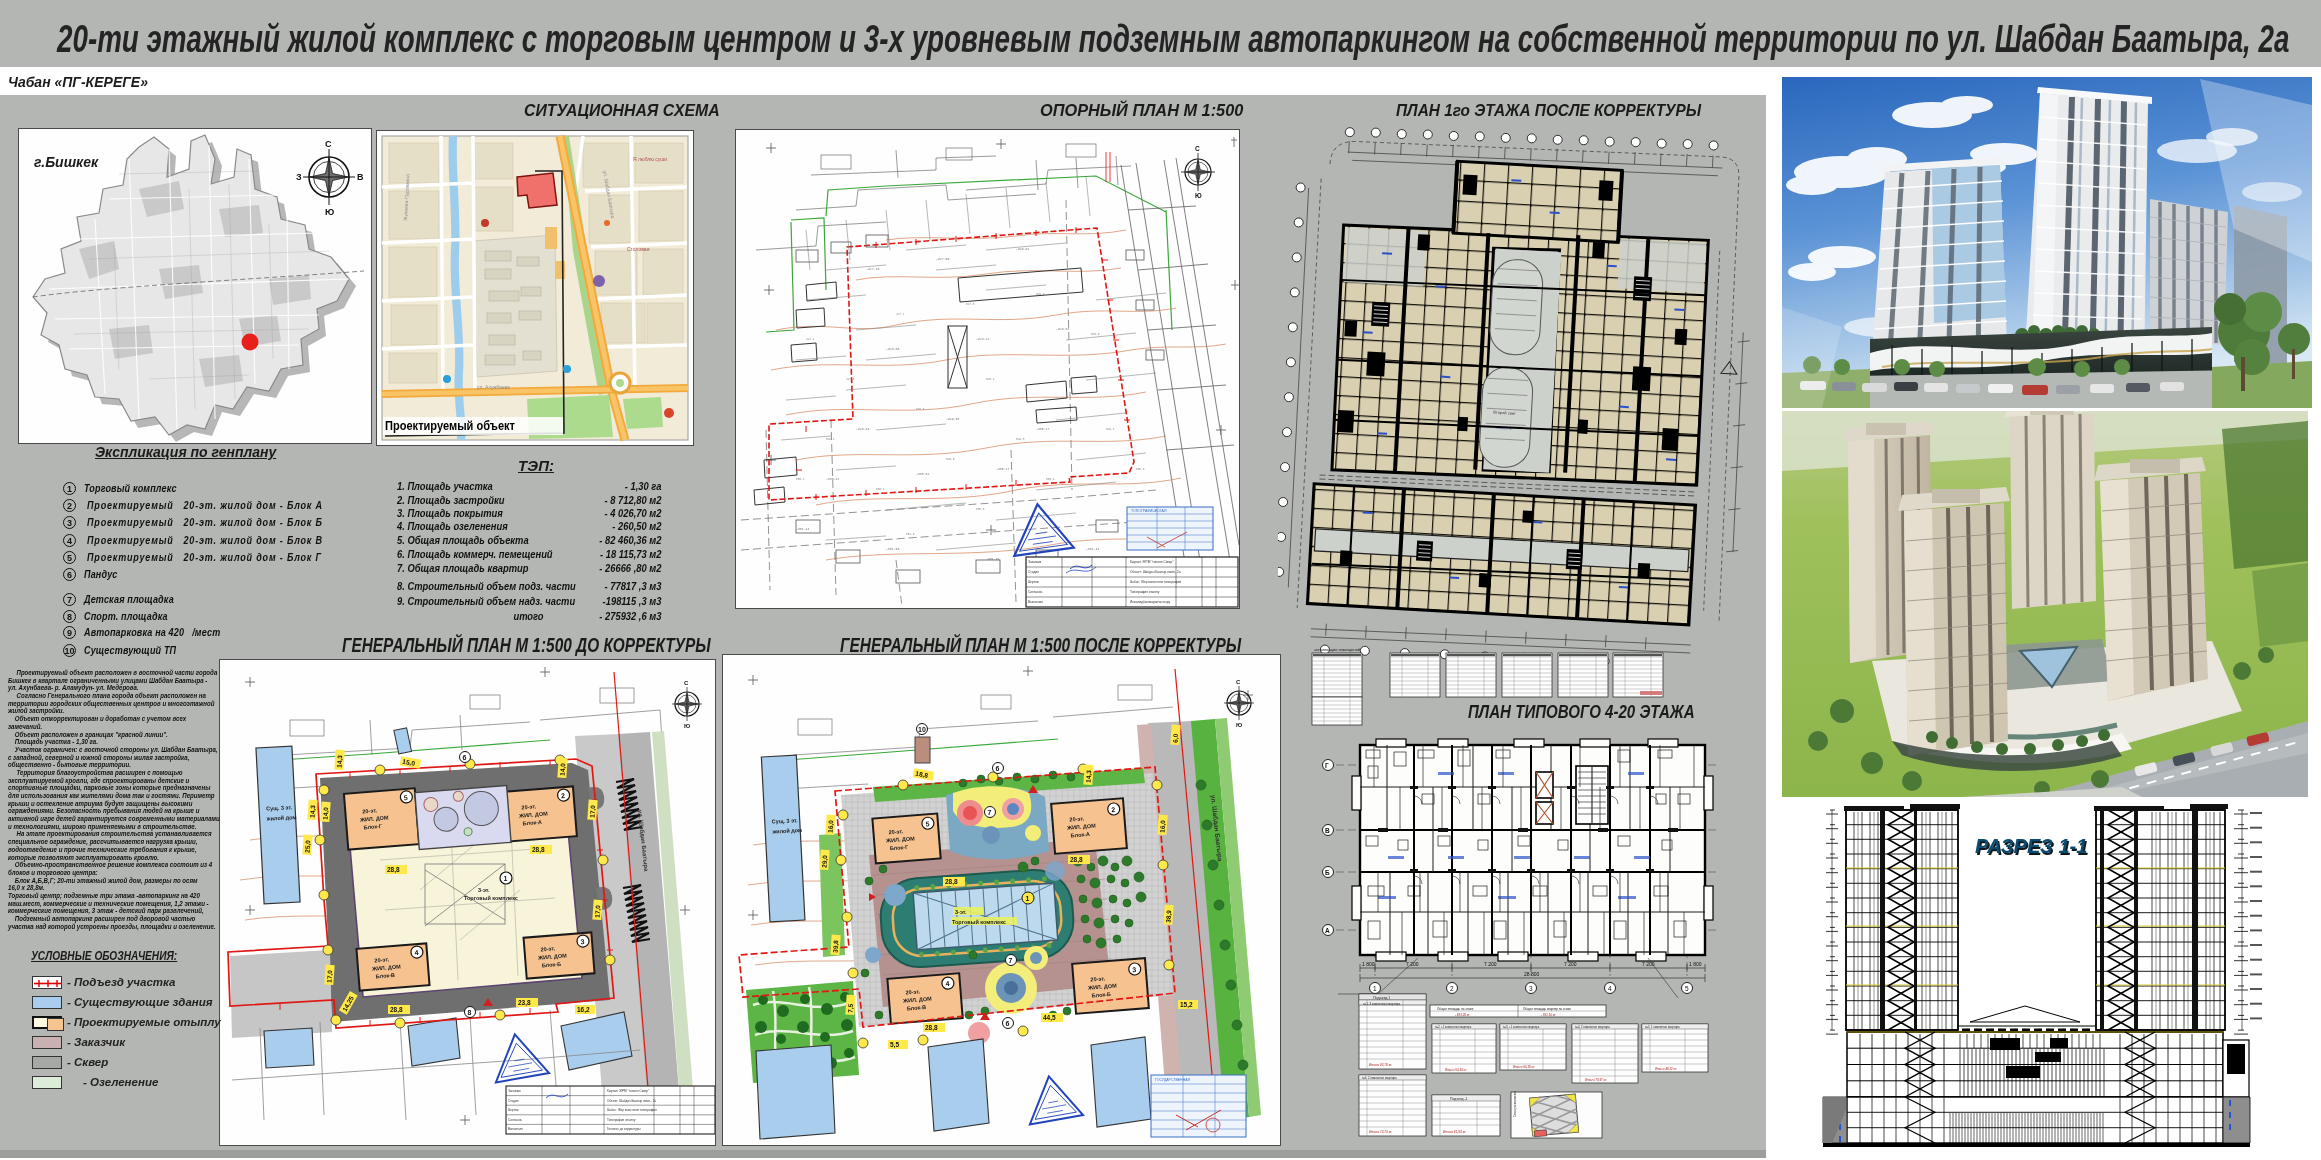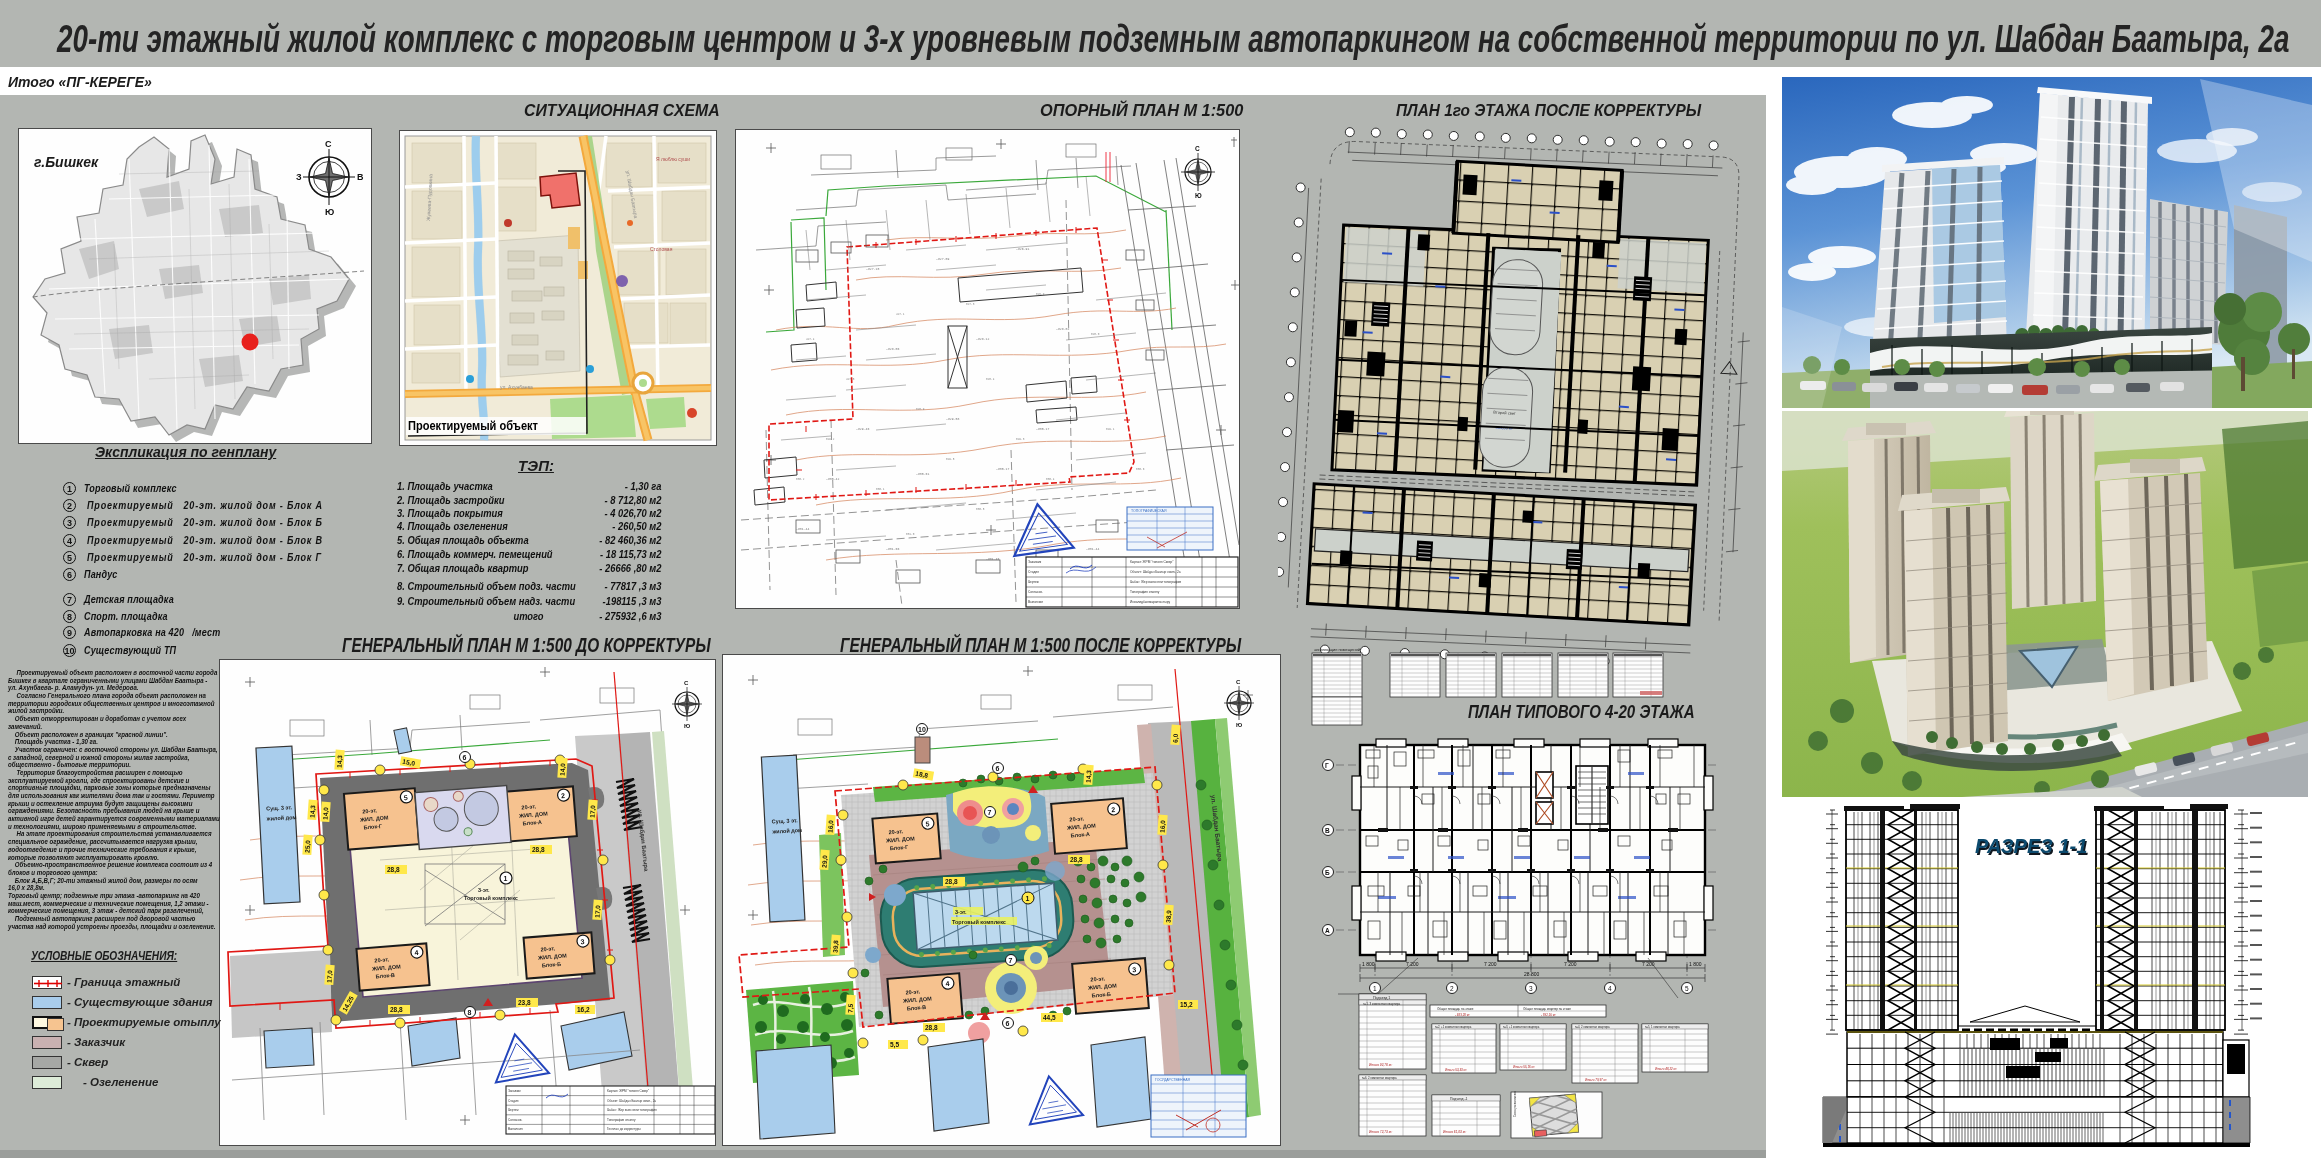--- a/index.html
+++ b/index.html
@@ -17,21 +17,21 @@
 .lgt{left:35px;font-size:11.5px;font-style:italic;font-weight:bold;color:#222;white-space:nowrap;line-height:13px;}
 </style></head>
 <body>
 
 <div class="abs" style="left:1766px;top:67px;width:555px;height:1093px;background:#ffffff;"></div>
 
 <div class="abs" style="left:0;top:67px;width:2321px;height:28px;background:#ffffff;"></div>
 
 <div class="h" style="left:57px;top:18px;font-size:38px;color:#242424;transform:scaleX(0.731);transform-origin:0 0;">20-ти этажный жилой комплекс с торговым центром и 3-х уровневым подземным автопаркингом на собственной территории по ул. Шабдан Баатыра, 2а</div>
 
-<div class="h" style="left:8px;top:74px;font-size:14px;">Итого  «ПГ-КЕРЕГЕ»</div>
+<div class="h" style="left:8px;top:74px;font-size:14px;">Чабан  «ПГ-КЕРЕГЕ»</div>
 
 <div class="h" style="left:524px;top:101px;font-size:17px;transform:scaleX(0.93);transform-origin:0 0;">СИТУАЦИОННАЯ СХЕМА</div>
 
 <div class="h" style="left:1040px;top:101px;font-size:17px;transform:scaleX(0.96);transform-origin:0 0;">ОПОРНЫЙ ПЛАН  М 1:500</div>
 
 <div class="h" style="left:1396px;top:101px;font-size:17px;transform:scaleX(0.905);transform-origin:0 0;">ПЛАН  1го ЭТАЖА ПОСЛЕ КОРРЕКТУРЫ</div>
 
 <div class="h" style="left:342px;top:634px;font-size:20px;transform:scaleX(0.77);transform-origin:0 0;">ГЕНЕРАЛЬНЫЙ ПЛАН  М 1:500   ДО КОРРЕКТУРЫ</div>
 
 <div class="h" style="left:840px;top:634px;font-size:20px;transform:scaleX(0.771);transform-origin:0 0;">ГЕНЕРАЛЬНЫЙ ПЛАН  М 1:500   ПОСЛЕ КОРРЕКТУРЫ</div>
@@ -96,21 +96,21 @@
 <line x1="0" y1="-28" x2="0" y2="28" stroke="#111" stroke-width="1"></line>
 <line x1="-26" y1="0" x2="26" y2="0" stroke="#111" stroke-width="1"></line>
 <text x="-4" y="-30" font-size="9" font-weight="bold" fill="#111">С</text>
 <text x="-4" y="38" font-size="9" font-weight="bold" fill="#111">Ю</text>
 <text x="-33" y="3" font-size="9" font-weight="bold" fill="#111">З</text>
 <text x="28" y="3" font-size="9" font-weight="bold" fill="#111">В</text>
 </g>
 </svg>
   </div>
 
-<div class="panel" style="left:399px;top:130px;width:318px;height:316px;" id="sitmap">
+<div class="panel" style="left:376px;top:130px;width:318px;height:316px;" id="sitmap">
 <svg width="316" height="314" viewBox="0 0 316 314">
 
 <rect x="5" y="5" width="306" height="304" fill="#f1ebd8" stroke="#9a9a9a" stroke-width="1"></rect>
 
 <g fill="#e6dfc8" stroke="#cfc5a8" stroke-width="0.6">
 <rect x="12" y="12" width="50" height="40"></rect>
         <rect x="12" y="60" width="50" height="48"></rect>
         <rect x="12" y="116" width="48" height="50"></rect>
         <rect x="14" y="174" width="46" height="40"></rect>
         <rect x="12" y="222" width="48" height="30"></rect>
@@ -1098,21 +1098,21 @@
 <div class="abs" style="left:32px;top:976px;width:220px;height:120px;" id="legend">
 
 <div class="abs lgb" style="top:0;background:#fff;">
       <svg width="30" height="13">
         <line x1="1" y1="6.5" x2="29" y2="6.5" stroke="#d00" stroke-width="1.6"></line>
         <line x1="6" y1="3" x2="6" y2="10" stroke="#d00" stroke-width="1.4"></line>
         <line x1="15" y1="3" x2="15" y2="10" stroke="#d00" stroke-width="1.4"></line>
         <line x1="24" y1="3" x2="24" y2="10" stroke="#d00" stroke-width="1.4"></line>
       </svg>
     </div>
-    <div class="abs lgt" style="top:0;">- Граница этажный</div>
+    <div class="abs lgt" style="top:0;">- Подъезд участка</div>
 
 <div class="abs lgb" style="top:20px;background:#a9cdec;"></div>
     <div class="abs lgt" style="top:20px;font-style:italic;">- Существующие здания</div>
 
 <div class="abs lgb" style="top:40px;background:#fdf8e0;border:2.5px solid #111;"></div>
     <div class="abs" style="left:15px;top:42px;width:15px;height:11px;background:#f6c490;border:1px solid #333;"></div>
     <div class="abs lgt" style="top:40px;">- Проектируемые отыплу</div>
 
 <div class="abs lgb" style="top:60px;background:#c9b1b1;"></div>
     <div class="abs lgt" style="top:60px;">- Заказчик</div>

